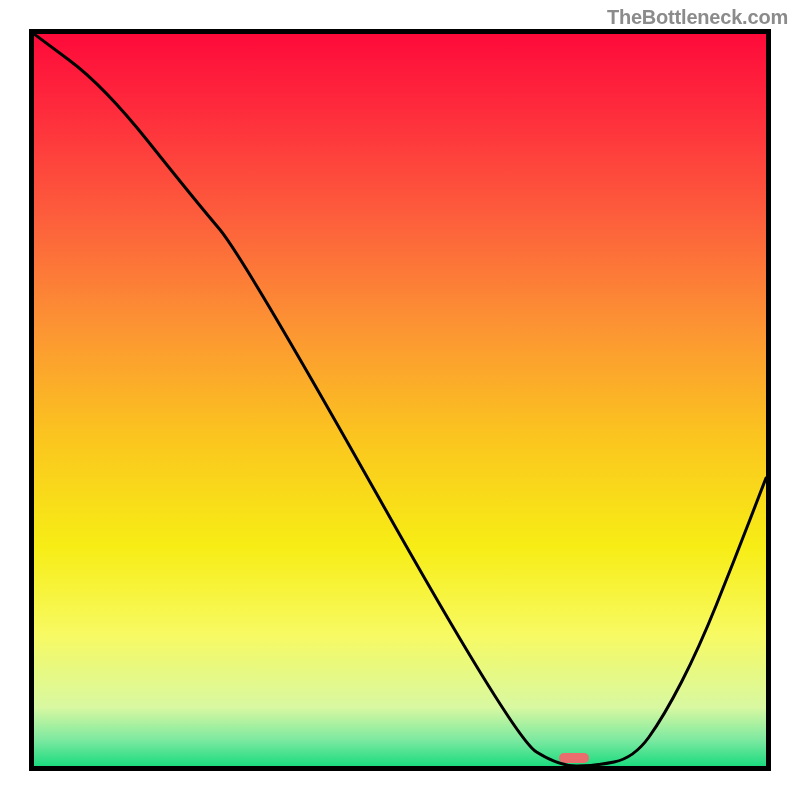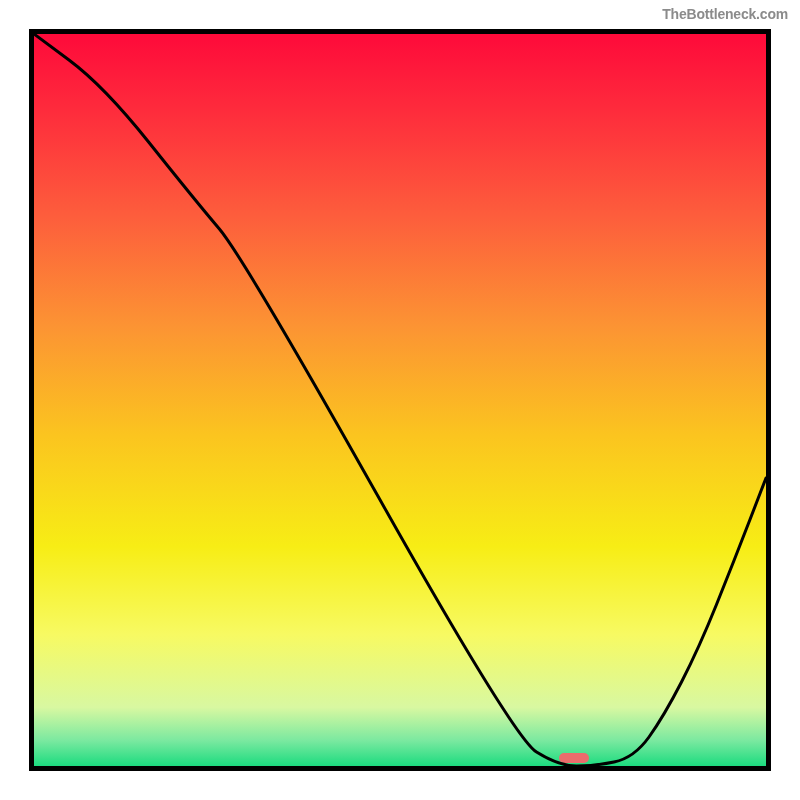--- a/index.html
+++ b/index.html
@@ -37,21 +37,21 @@
     height: 732px;
     display: block;
   }
 
   .watermark {
     position: absolute;
     top: 6px;
     right: 12px;
     color: #8b8b8b;
     font-weight: bold;
-    font-size: 14px;
+    font-size: 20px;
     letter-spacing: -0.2px;
   }
 </style>
 </head>
 <body>
 
 <div class="outer">
 
   <div class="watermark">TheBottleneck.com</div>
 

